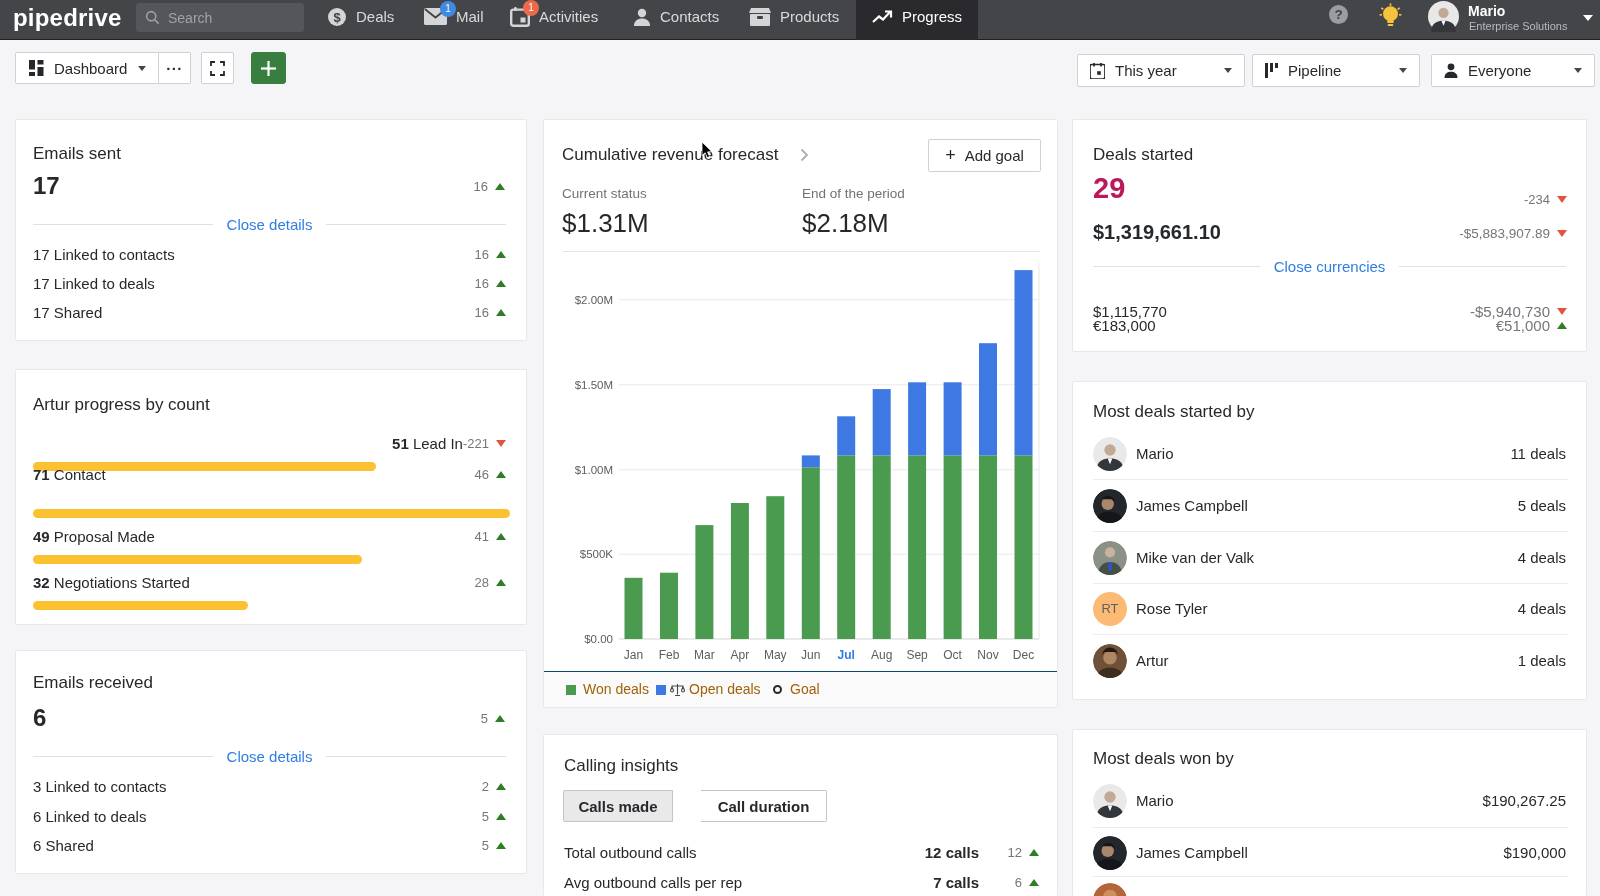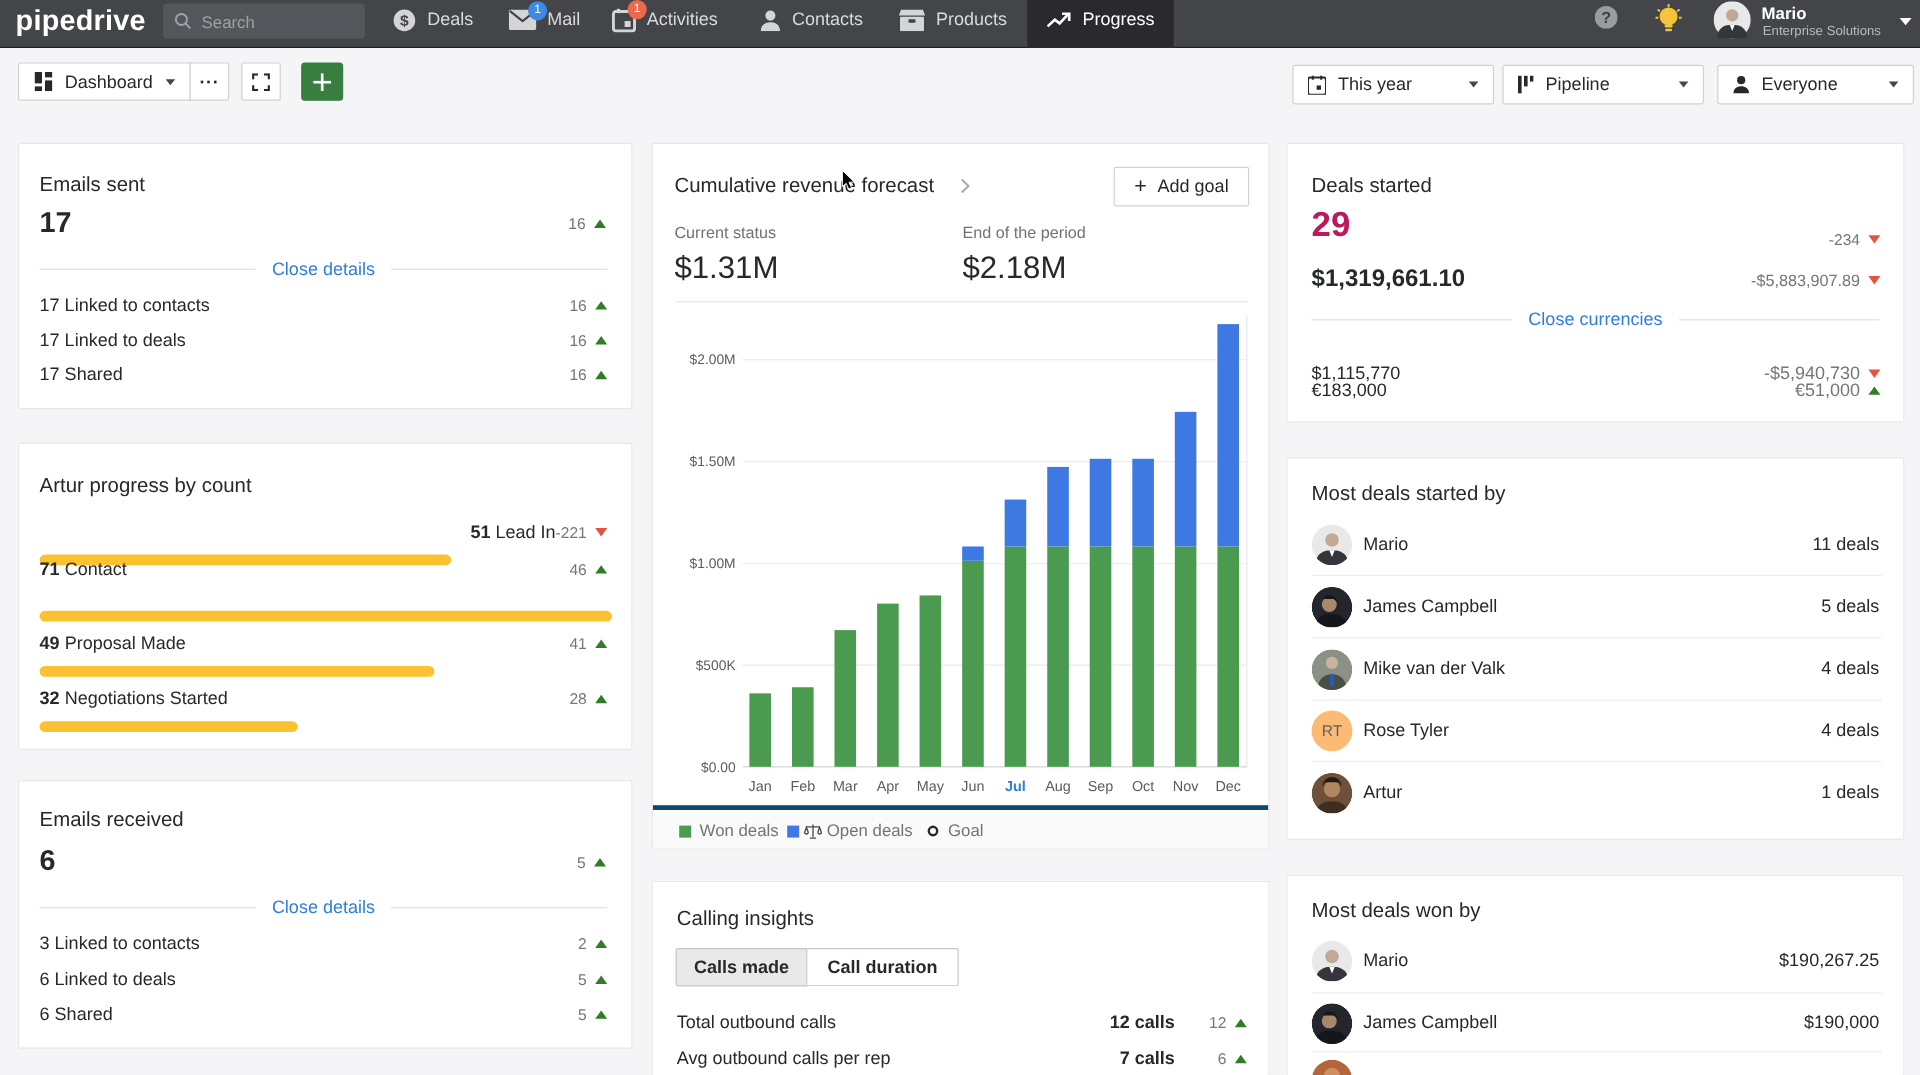--- a/index.html
+++ b/index.html
@@ -304,42 +304,42 @@
     <text x="231.3" y="406" text-anchor="middle" fill="#5a5d61">May</text>
     <text x="266.8" y="406" text-anchor="middle" fill="#5a5d61">Jun</text>
     <text x="302.2" y="406" text-anchor="middle" fill="#2f7de1" font-weight="700">Jul</text>
     <text x="337.7" y="406" text-anchor="middle" fill="#5a5d61">Aug</text>
     <text x="373.1" y="406" text-anchor="middle" fill="#5a5d61">Sep</text>
     <text x="408.6" y="406" text-anchor="middle" fill="#5a5d61">Oct</text>
     <text x="444.0" y="406" text-anchor="middle" fill="#5a5d61">Nov</text>
     <text x="479.5" y="406" text-anchor="middle" fill="#5a5d61">Dec</text>
     </g>
   </svg>
-  <div style="position:absolute; left:0; bottom:0; width:100%; height:36px; background:#fafafb; border-top:4px solid #0c4a6e; font-size:14px; color:#737373;">
+  <div style="position:absolute; left:0; bottom:0; width:100%; height:36px; background:#fafafb; border-top:1px solid #0c4a6e; font-size:14px; color:#a16207;">
     <span style="position:absolute; left:22px; top:13px; width:10px; height:10px; background:#4a9b50;"></span>
     <span style="position:absolute; left:39px; top:9px;">Won deals</span>
     <span style="position:absolute; left:112px; top:13px; width:10px; height:10px; background:#3e79e3;"></span>
     <svg style="position:absolute; left:126px; top:11px;" width="15" height="14" viewBox="0 0 15 14">
         <g stroke="#45484c" stroke-width="1.1" fill="none">
           <line x1="7.5" y1="1" x2="7.5" y2="11.5"></line>
           <line x1="2" y1="3" x2="13" y2="3"></line>
           <path d="M0.5 7.5 L2 3.5 L3.5 7.5 A1.5 1.5 0 0 1 0.5 7.5"></path>
           <path d="M11.5 7.5 L13 3.5 L14.5 7.5 A1.5 1.5 0 0 1 11.5 7.5"></path>
           <line x1="5" y1="12.5" x2="10" y2="12.5"></line>
         </g>
       </svg>
     <span style="position:absolute; left:145px; top:9px;">Open deals</span>
     <span style="position:absolute; left:229px; top:13px; width:9px; height:9px; border:2.5px solid #26292c; border-radius:50%;"></span>
     <span style="position:absolute; left:246px; top:9px;">Goal</span>
   </div>
 </div>
 
 <div class="card" id="c-call" style="left:543px; top:734px; width:515px; height:162px; border-bottom:none;">
   <div class="ctitle" style="top:21px;">Calling insights</div>
-  <div class="abs" style="left:19px; top:55px; display:flex; font-size:15px; font-weight:700;">
+  <div class="abs" style="left:19px; top:55px; display:flex; font-size:15px; font-weight:700;gap:28px;">
     <div style="width:110px; height:32px; background:#e9e9ea; border:1px solid #c3c4c7; border-radius:2px 0 0 2px; display:flex; align-items:center; justify-content:center;">Calls made</div>
     <div style="width:126px; height:32px; background:#fff; border:1px solid #c3c4c7; border-left:none; border-radius:0 2px 2px 0; display:flex; align-items:center; justify-content:center;">Call duration</div>
   </div>
   <div class="abs" style="left:20px; top:109px; right:18px; display:flex; align-items:center; font-size:15px;">
     <span>Total outbound calls</span>
     <span style="margin-left:auto; font-weight:700;">12 calls</span>
     <span style="width:43px; text-align:right; font-size:13px; color:#73767a;">12</span>
       <span class="tri-up"></span>
   </div>
   <div class="abs" style="left:20px; top:139px; right:18px; display:flex; align-items:center; font-size:15px;">

